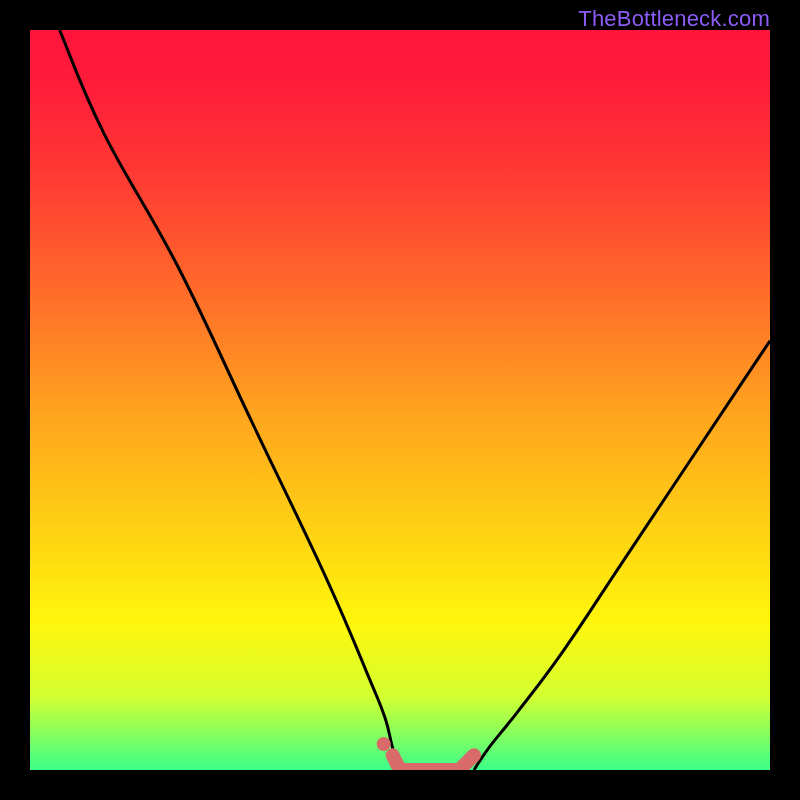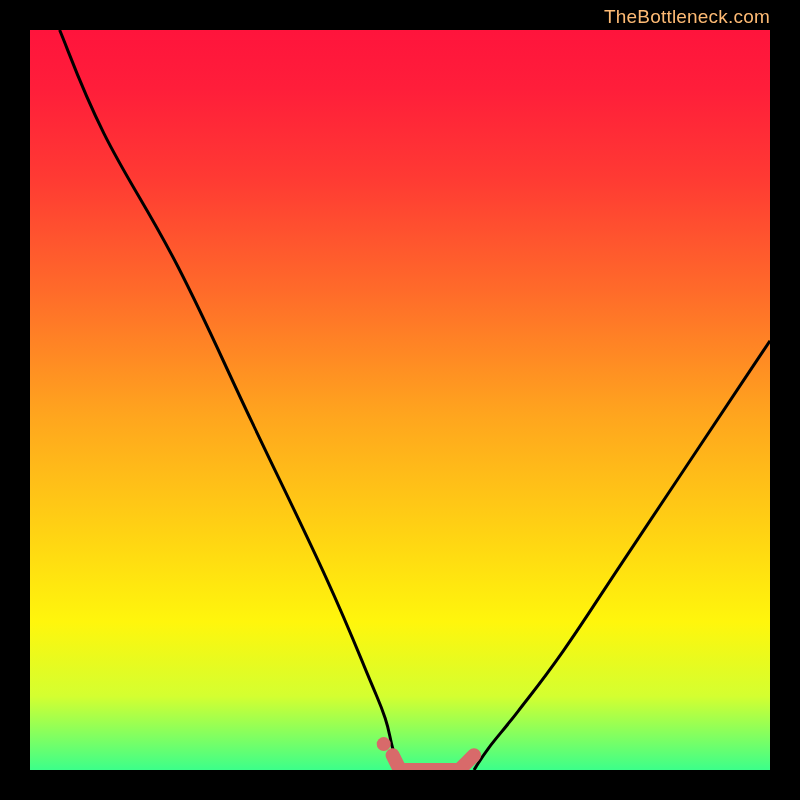--- a/index.html
+++ b/index.html
@@ -44,22 +44,22 @@
   .curves {
     position: absolute;
     inset: 0;
     width: 740px;
     height: 740px;
   }
   .watermark {
     position: absolute;
     top: 6px;
     right: 30px;
-    color: #fdba74;
-    font-size: 19px;
+    color: #8b5cf6;
+    font-size: 22px;
     letter-spacing: 0.2px;
     user-select: none;
   }
 </style>
 </head>
 <body>
 
 <div class="stage">
 
   <div class="watermark">TheBottleneck.com</div>

